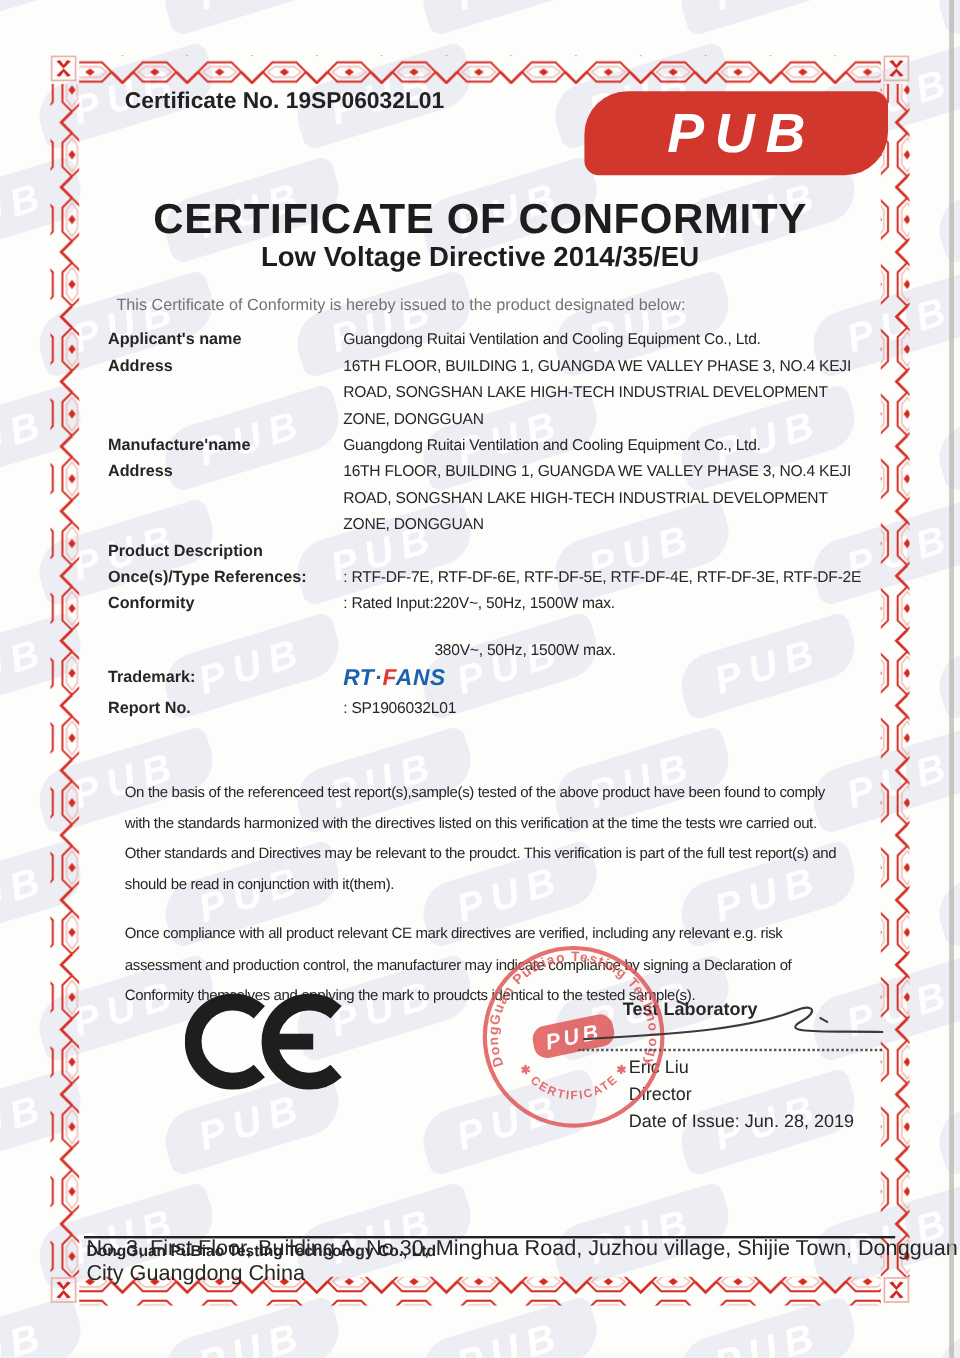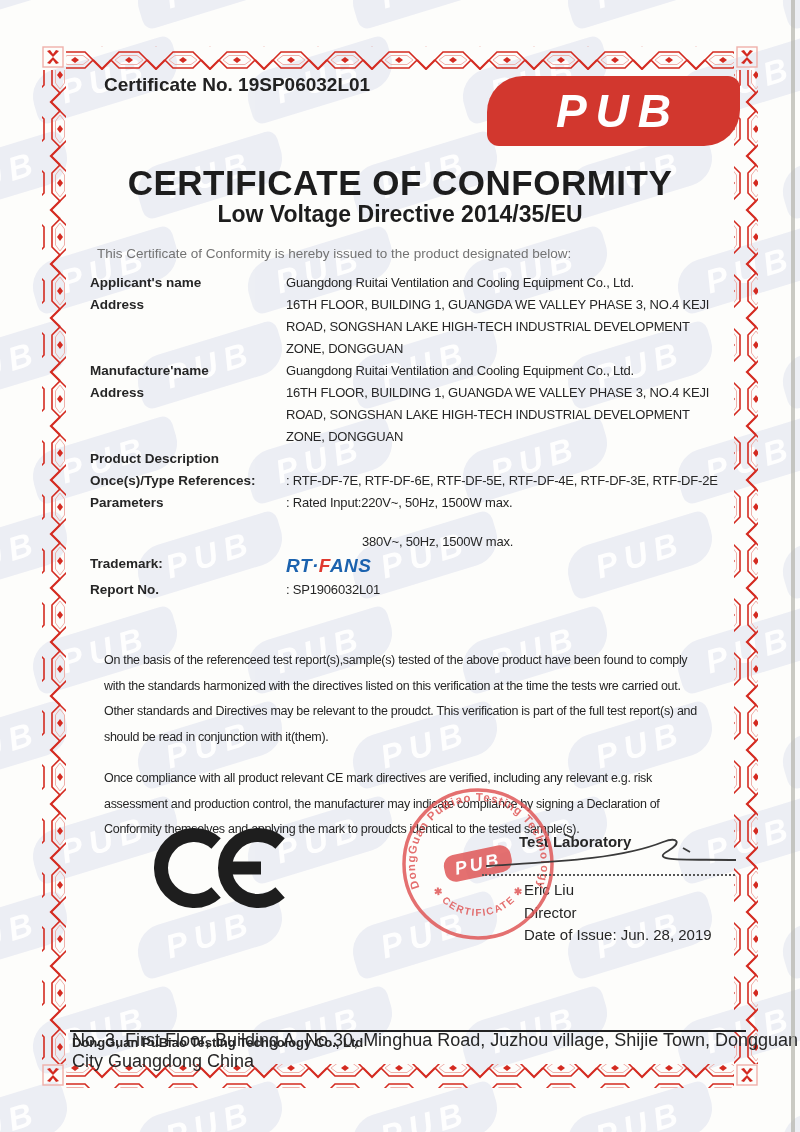--- a/index.html
+++ b/index.html
@@ -182,21 +182,21 @@
       </div>
     </div>
     <div class="frow">
       <div class="flabel">Product Description</div>
     </div>
     <div class="frow">
       <div class="flabel">Once(s)/Type References:</div>
       <div class="fvalue">: RTF-DF-7E, RTF-DF-6E, RTF-DF-5E, RTF-DF-4E, RTF-DF-3E, RTF-DF-2E</div>
     </div>
     <div class="frow">
-      <div class="flabel">Parameters</div>
+      <div class="flabel">Conformity</div>
       <div class="fvalue">
         <div>: Rated Input:220V~, 50Hz, 1500W max.</div>
         <div class="ind1">380V~, 50Hz, 1500W max.</div>
       </div>
     </div>
     <div class="frow">
       <div class="flabel">Trademark:</div>
       <div class="fvalue brand">
         <span class="rt">RT·</span><span class="f">F</span><span class="ans">ANS</span>
       </div>

